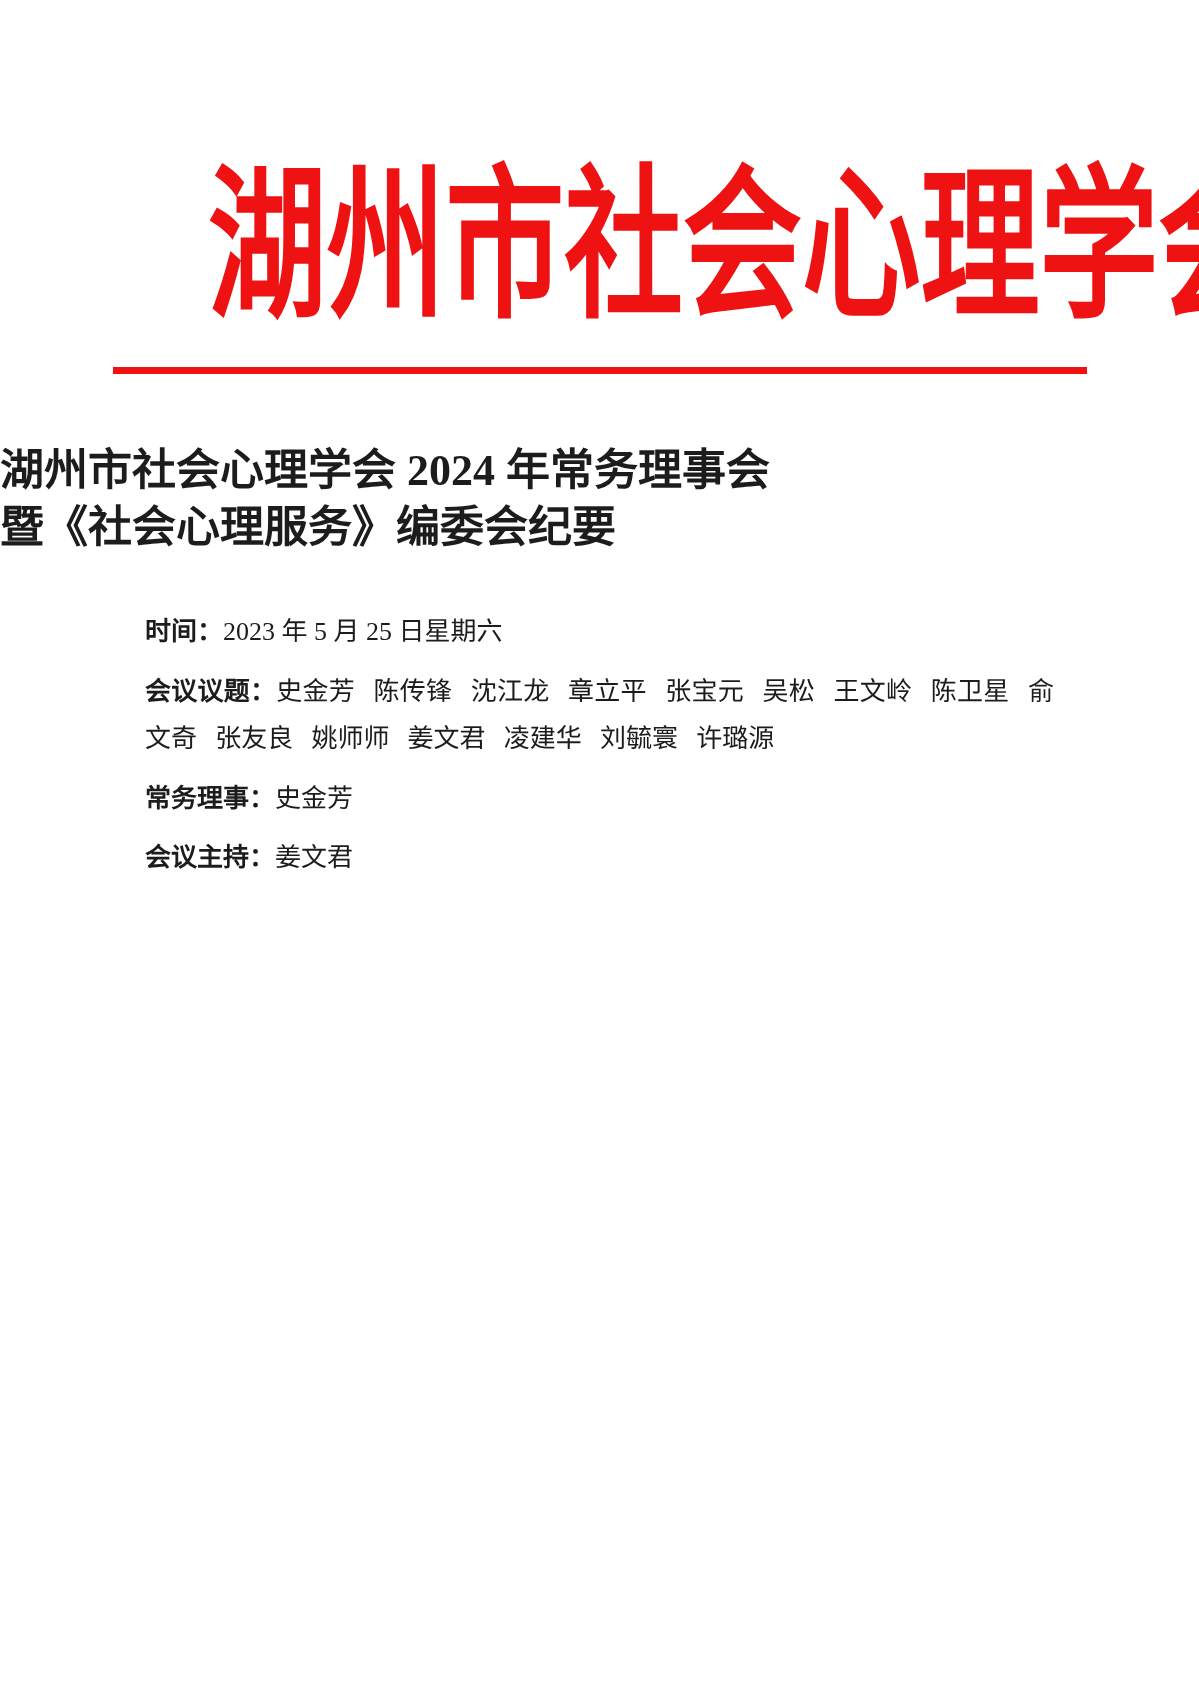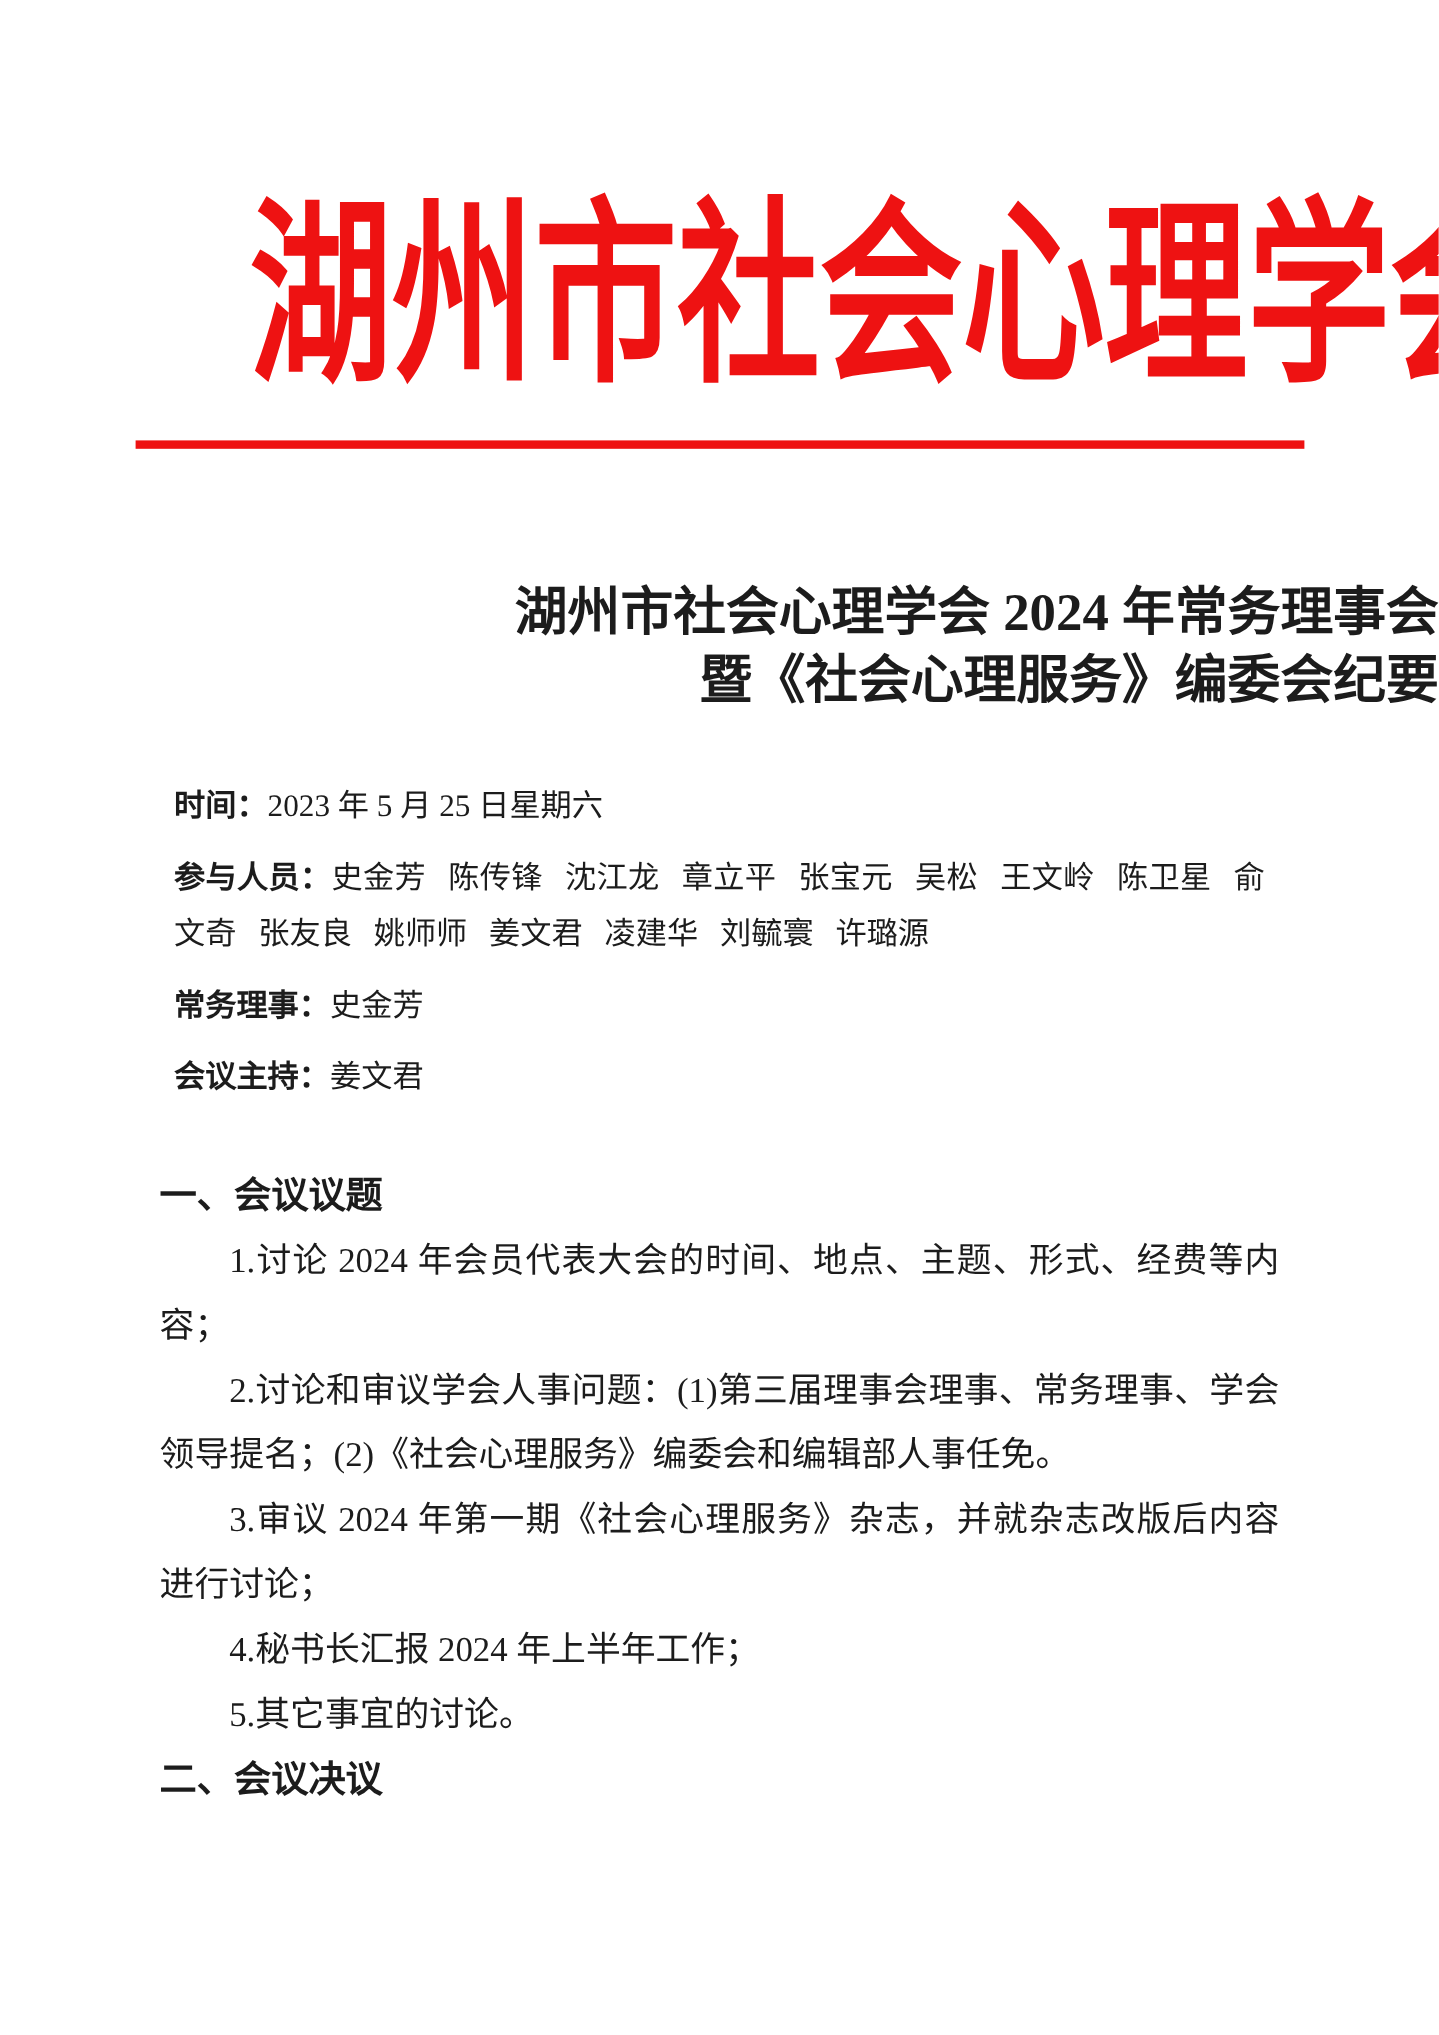--- a/index.html
+++ b/index.html
@@ -36,22 +36,22 @@
   }
   .red-rule {
     width: 974px;
     height: 7px;
     margin: 37px auto 0 auto;
     background: var(--accent-red, #ee1212);
   }
 
   
   .doc-title {
-    margin-top: 108px;
-    text-align: right;
+    margin-top: 68px;
+    text-align: left;
     font-size: 44px;
     line-height: 57px;
     font-weight: bold;
     color: var(--text-color, #1c1c1c);
   }
   .doc-title .title-line { display: block; }
 
   
   .meta {
     margin: 52px 133px 0 133px;
@@ -91,35 +91,24 @@
   <h1 class="doc-title">
     <span class="title-line">湖州市社会心理学会 2024 年常务理事会</span>
     <span class="title-line">暨《社会心理服务》编委会纪要</span>
   </h1>
 
   <section class="meta">
     <p class="meta-line">
       <span class="meta-label">时间：</span><span>2023 年 5 月 25 日星期六</span>
     </p>
     <p class="meta-line">
-      <span class="meta-label">参与人员：</span><span class="participants-value">史金芳 陈传锋 沈江龙 章立平 张宝元 吴松 王文岭 陈卫星 俞文奇 张友良 姚师师 姜文君 凌建华 刘毓寰 许璐源</span>
+      <span class="meta-label">会议议题：</span><span class="participants-value">史金芳 陈传锋 沈江龙 章立平 张宝元 吴松 王文岭 陈卫星 俞文奇 张友良 姚师师 姜文君 凌建华 刘毓寰 许璐源</span>
     </p>
     <p class="meta-line">
       <span class="meta-label">常务理事：</span><span>史金芳</span>
     </p>
     <p class="meta-line">
       <span class="meta-label">会议主持：</span><span>姜文君</span>
     </p>
   </section>
 
-  <section class="doc-body">
-    <h2 class="section-heading">一、会议议题</h2>
-
-    <p class="agenda-item">1.讨论 2024 年会员代表大会的时间、地点、主题、形式、经费等内容；</p>
-    <p class="agenda-item">2.讨论和审议学会人事问题：(1)第三届理事会理事、常务理事、学会领导提名；(2)《社会心理服务》编委会和编辑部人事任免。</p>
-    <p class="agenda-item">3.审议 2024 年第一期《社会心理服务》杂志，并就杂志改版后内容进行讨论；</p>
-    <p class="agenda-item">4.秘书长汇报 2024 年上半年工作；</p>
-    <p class="agenda-item">5.其它事宜的讨论。</p>
-
-    <h2 class="section-heading">二、会议决议</h2>
-  </section>
 
 </div>
 
 </body></html>

